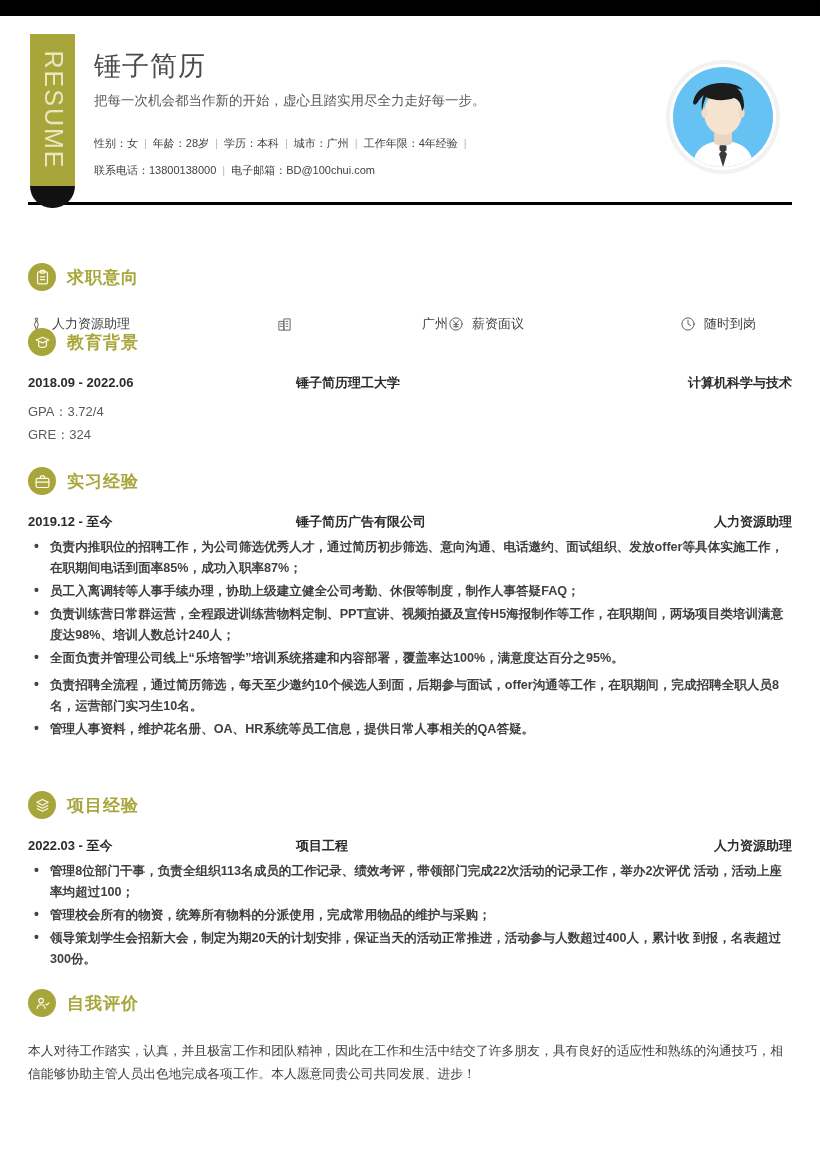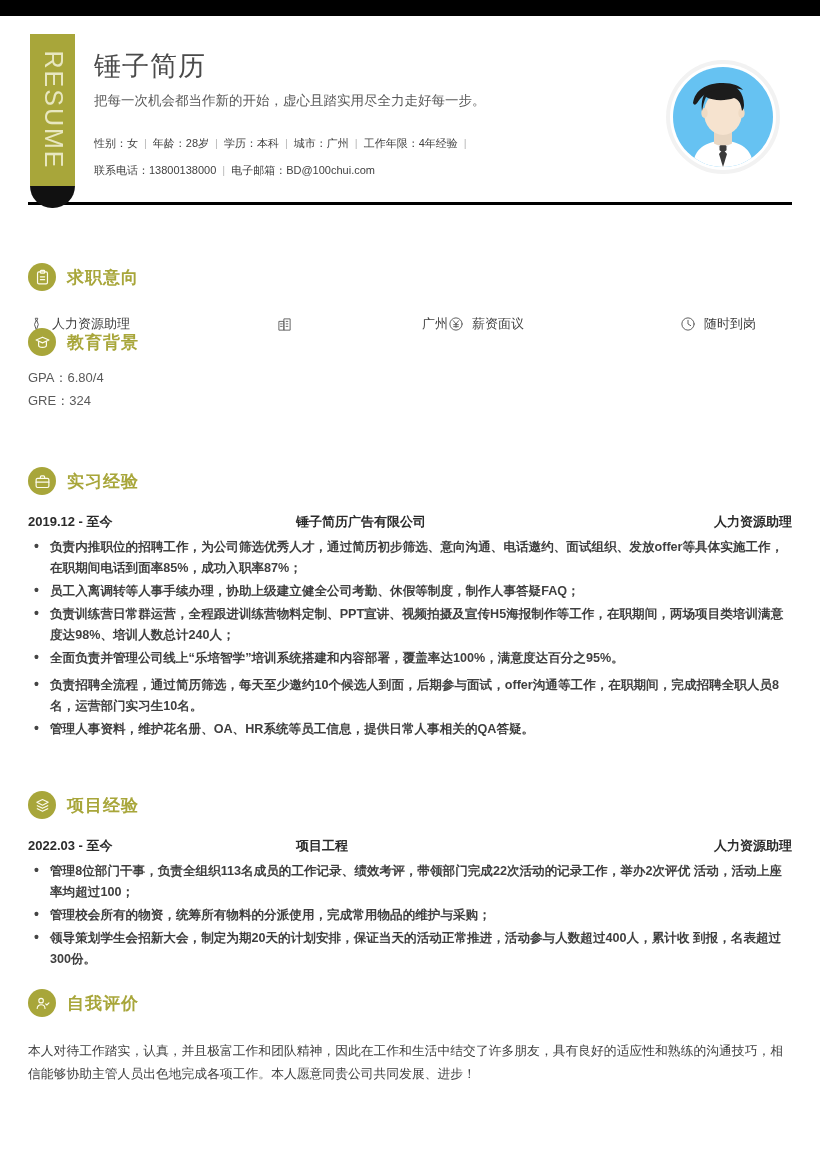--- a/index.html
+++ b/index.html
@@ -232,22 +232,27 @@
     <div class="sec-icon">
       <svg width="17" height="17" viewBox="0 0 24 24" fill="none" stroke="#fdfcee" stroke-width="1.7" stroke-linecap="round" stroke-linejoin="round">
         <path d="M3 8.5l9-4 9 4-9 4z"></path>
           <path d="M6.5 10.5V16c0 1.8 2.8 3 5.5 3s5.5-1.2 5.5-3v-5.5"></path>
       </svg>
     </div>
     <div class="sec-title">教育背景</div>
   </div>
 
   <div>
+    <div class="entry-head">
+      <div class="eh-date">2018.09 - 2022.06</div>
+      <div class="eh-org">锤子简历理工大学</div>
+      <div class="eh-role">计算机科学与技术</div>
+    </div>
     <div class="sublines">
-      <div class="subline">GPA：6.80/4</div>
+      <div class="subline">GPA：3.72/4</div>
       <div class="subline">GRE：324</div>
     </div>
   </div>
 </div>
 
 <div class="section" style="top:465px;">
   <div class="sec-head">
     <div class="sec-icon">
       <svg width="17" height="17" viewBox="0 0 24 24" fill="none" stroke="#fdfcee" stroke-width="1.7" stroke-linecap="round" stroke-linejoin="round">
         <rect x="3" y="7.5" width="18" height="13" rx="2"></rect>

